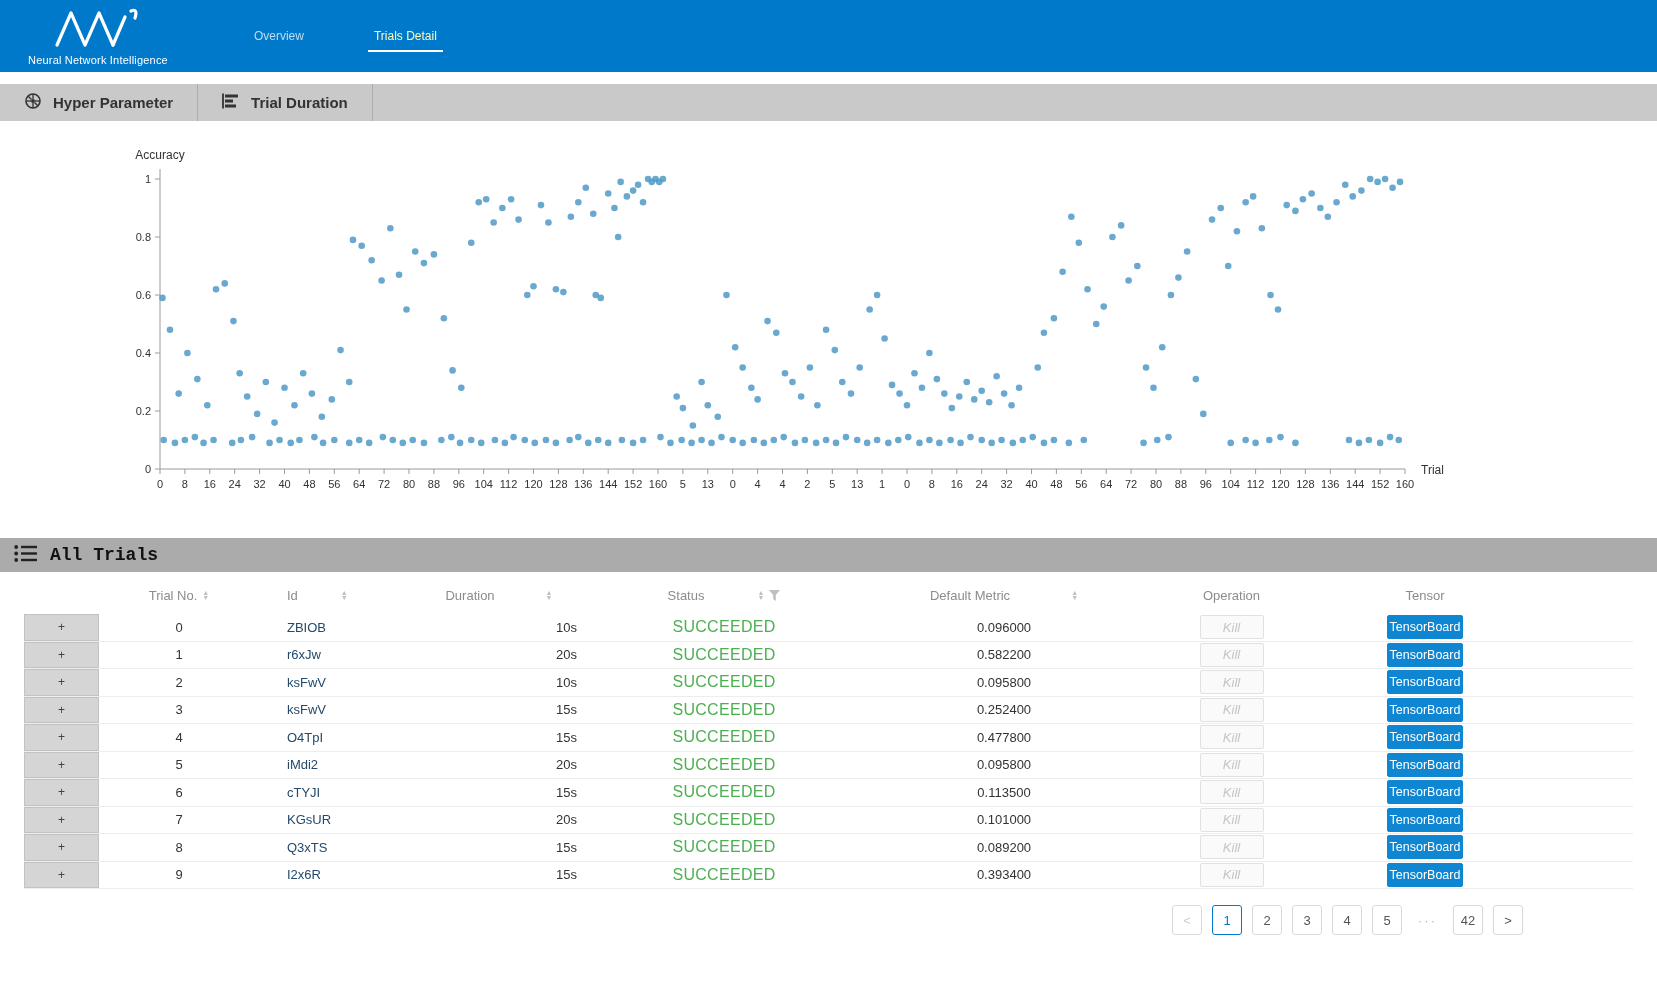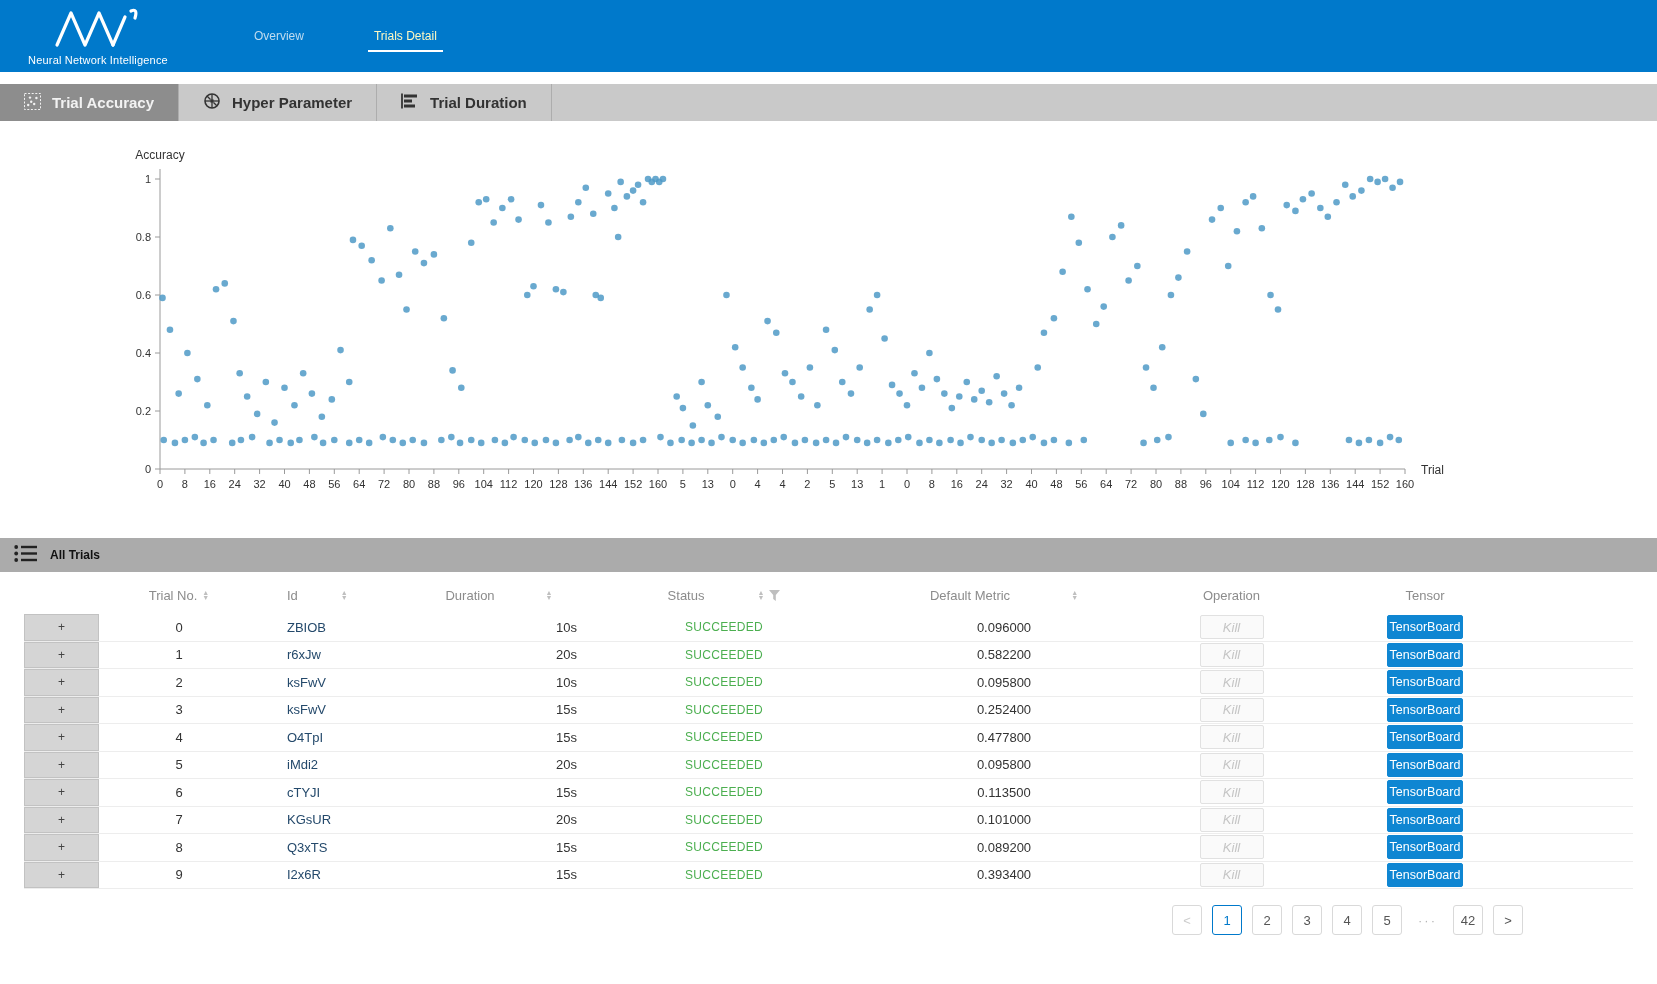--- a/index.html
+++ b/index.html
@@ -22,39 +22,39 @@
   .subtab svg { flex:0 0 auto; }
 
   
   .chart-wrap { margin-top:18px; }
   .chart-wrap svg { display:block; }
   .tick { font-size:11px; fill:#333; font-family:"Liberation Sans",sans-serif; }
   .axis-label { font-size:12px; fill:#333; font-family:"Liberation Sans",sans-serif; }
 
   
   .alltrials { margin-top:41px; height:34px; background:#ababab; display:flex; align-items:center; gap:12px; padding:0 14px; }
-  .alltrials-title { font-size:12px; font-weight:bold; color:#111; }
+  .alltrials-title { font-size:18px; font-weight:bold; color:#111;font-family:Liberation Mono, monospace; }
 
   
   .trials-table { margin:4px 24px 0 24px; }
   .thead, .row { display:grid; grid-template-columns:75px 160px 150px 180px 270px 290px 165px 222px; align-items:center; }
   .thead { height:38px; color:#8c8c8c; font-size:13px; }
   .th { display:flex; align-items:center; justify-content:center; gap:5px; }
   .th.left { justify-content:flex-start; padding-left:28px; }
   .sort-icon { display:inline-flex; flex-direction:column; color:#bfbfbf; cursor:pointer; }
   .sort-icon i { font-style:normal; font-size:7px; line-height:5px; }
   .filter-wrap { cursor:pointer; display:inline-flex; }
   .row { height:27.5px; border-bottom:1px solid #ededed; font-size:13px; color:#333; }
   .expand-cell { background:#d5d5d5; border:1px solid #c2c2c2; height:100%; display:flex; align-items:center;
     justify-content:center; color:#444; font-size:12px; cursor:pointer; }
   .cell-center { text-align:center; }
   .cell-left { padding-left:28px; }
   .cell-dur { text-align:right; padding-right:12px; }
   .id-cell { color:#24496b; }
-  .status-cell { color:#4caf50; font-size:12px; letter-spacing:0.3px; }
+  .status-cell { color:#4caf50; font-size:16px; letter-spacing:0.3px; }
   .kill-btn { width:64px; height:24px; margin:0 auto; display:flex; align-items:center; justify-content:center;
     border:1px solid #e1e1e1; background:#fafafa; color:#c5c5c5; font-size:13px; border-radius:2px; cursor:not-allowed;font-style:italic; }
   .tb-btn { width:76px; height:24px; margin:0 auto; display:flex; align-items:center; justify-content:center;
     background:#0f86d2; border:1px solid #0f86d2; color:#fff; font-size:12.5px; border-radius:2px; cursor:pointer; }
 
   
   .pagination { display:flex; justify-content:flex-end; align-items:center; gap:10px; margin:16px 134px 0 0; }
   .page-btn { min-width:30px; height:30px; padding:0 6px; border:1px solid #d9d9d9; border-radius:3px; background:#fff;
     display:flex; align-items:center; justify-content:center; font-size:13px; color:#555; cursor:pointer; }
   .page-btn.active { border-color:#0079cb; color:#0079cb; }
@@ -77,35 +77,20 @@
     </span>
     <div class="logo-text">Neural Network Intelligence</div>
   </div>
   <div class="nav-tabs">
     <div class="nav-tab">Overview</div>
     <div class="nav-tab active">Trials Detail</div>
   </div>
 </div>
 
 <div class="subtabs">
-  <div class="subtab active">
-    <span>
-      <svg width="17" height="17" viewBox="0 0 17 17">
-        <rect x="0.5" y="0.5" width="16" height="16" fill="none" stroke="currentColor" stroke-dasharray="2,1.6"></rect>
-        <g fill="currentColor">
-          <circle cx="4.2" cy="12" r="1.2"></circle>
-            <circle cx="7.2" cy="8.8" r="1.2"></circle>
-            <circle cx="10.2" cy="11" r="1.2"></circle>
-          <circle cx="12.4" cy="5" r="1.2"></circle>
-            <circle cx="6" cy="4.6" r="1.2"></circle>
-        </g>
-      </svg>
-    </span>
-    <span>Trial Accuracy</span>
-  </div>
   <div class="subtab">
     <span>
       <svg width="18" height="18" viewBox="0 0 18 18">
         <circle cx="9" cy="9" r="7" fill="none" stroke="currentColor" stroke-width="1.6"></circle>
         <circle cx="9" cy="9" r="2" fill="currentColor"></circle>
         <g stroke="currentColor" stroke-width="1.3">
           <line x1="9" y1="2" x2="9" y2="7"></line>
             <line x1="9" y1="11" x2="9" y2="16"></line>
           <line x1="2" y1="9" x2="7" y2="9"></line>
             <line x1="11" y1="9" x2="16" y2="9"></line>

